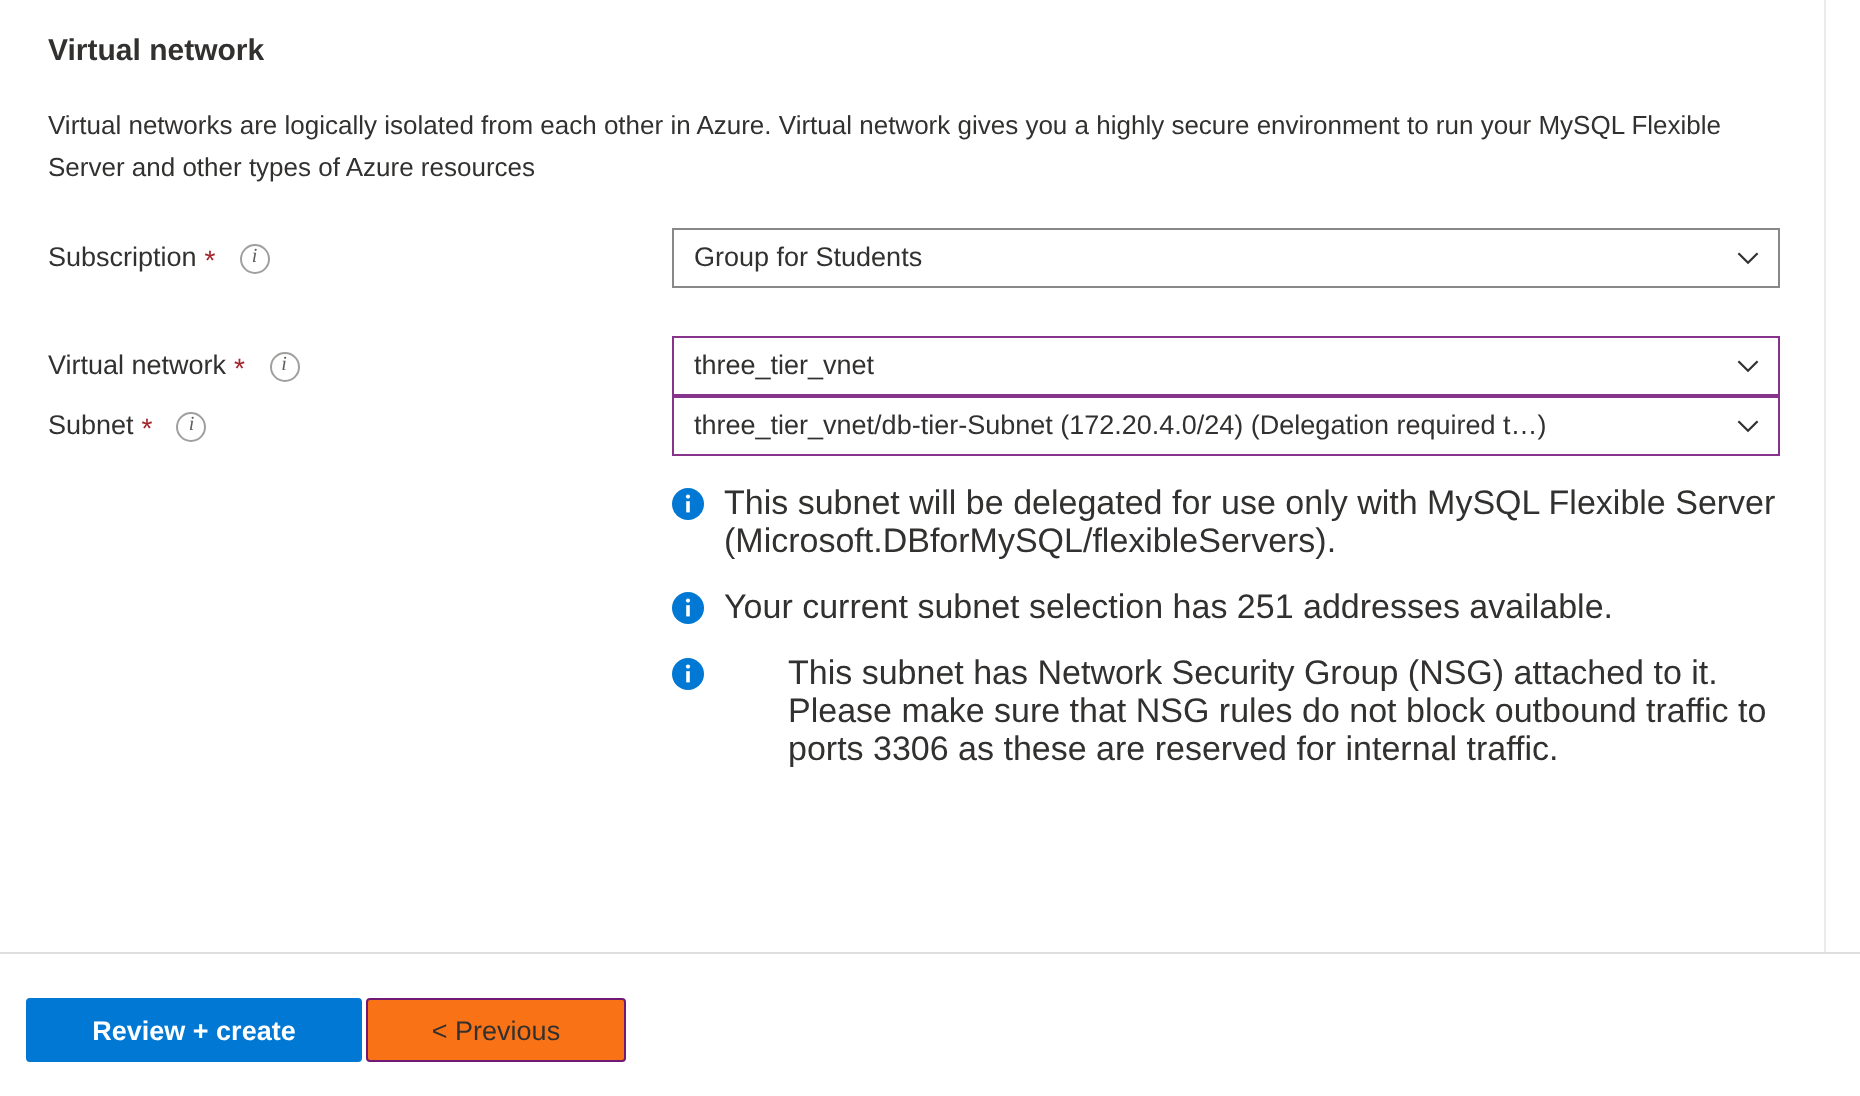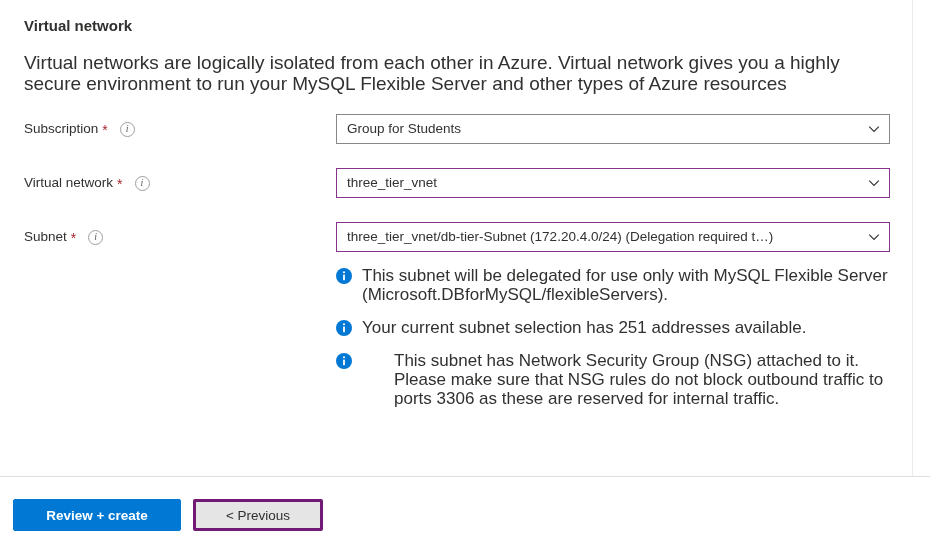--- a/index.html
+++ b/index.html
@@ -48,36 +48,36 @@
 
   .section-title {
     font-size: 15px;
     font-weight: 600;
     color: #323130;
     margin: 0 0 16px 0;
     line-height: 20px;
   }
 
   .section-desc {
-    font-size: 19px;
+    font-size: 13px;
     line-height: 21px;
     color: #323130;
     margin: 0 0 20px 0;
     max-width: 866px;
   }
 
   
   .form-row {
     display: flex;
     align-items: flex-start;
     margin-bottom: 0;
   }
   .row-subscription { margin-top: 17px; }
   .row-vnet { margin-top: 24px; }
-  .row-subnet { margin-top: 24px; }
+  .row-subnet { }
 
   .field-label {
     width: 312px;
     flex: 0 0 312px;
     display: flex;
     align-items: center;
     font-size: 13.5px;
     color: #323130;
     line-height: 20px;
     padding-top: 5px;
@@ -222,25 +222,25 @@
     white-space: nowrap;
   }
   .btn-primary {
     background: #0078d4;
     color: #ffffff;
     border: 1px solid #0078d4;
     font-weight: 600;
     min-width: 168px;
   }
   .btn-default {
-    background: #e5e5e5;
-    color: #323130;
-    border: 3px solid #701a75;
+    background: #f97316;
+    color: #323130;
+    border: 1px solid #701a75;
     min-width: 130px;
-    margin-left: 12px;
+    margin-left: 2px;
   }
   .btn-next { min-width: 150px; }
 </style>
 </head>
 <body>
 
 <div class="page">
 
   <div class="blade-edge"></div>
 

